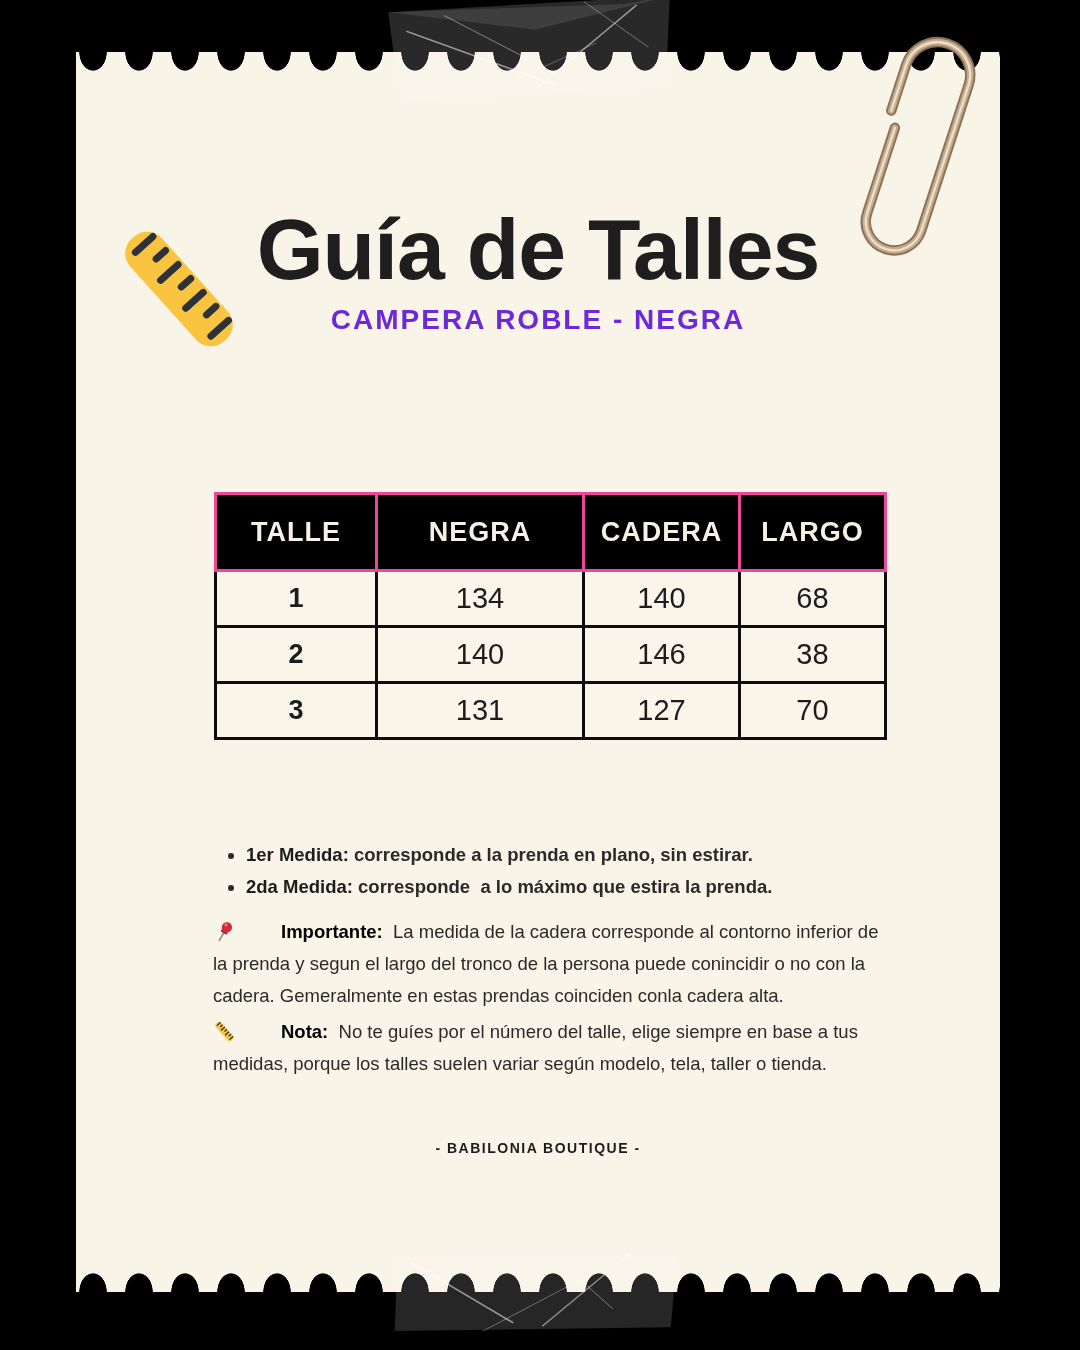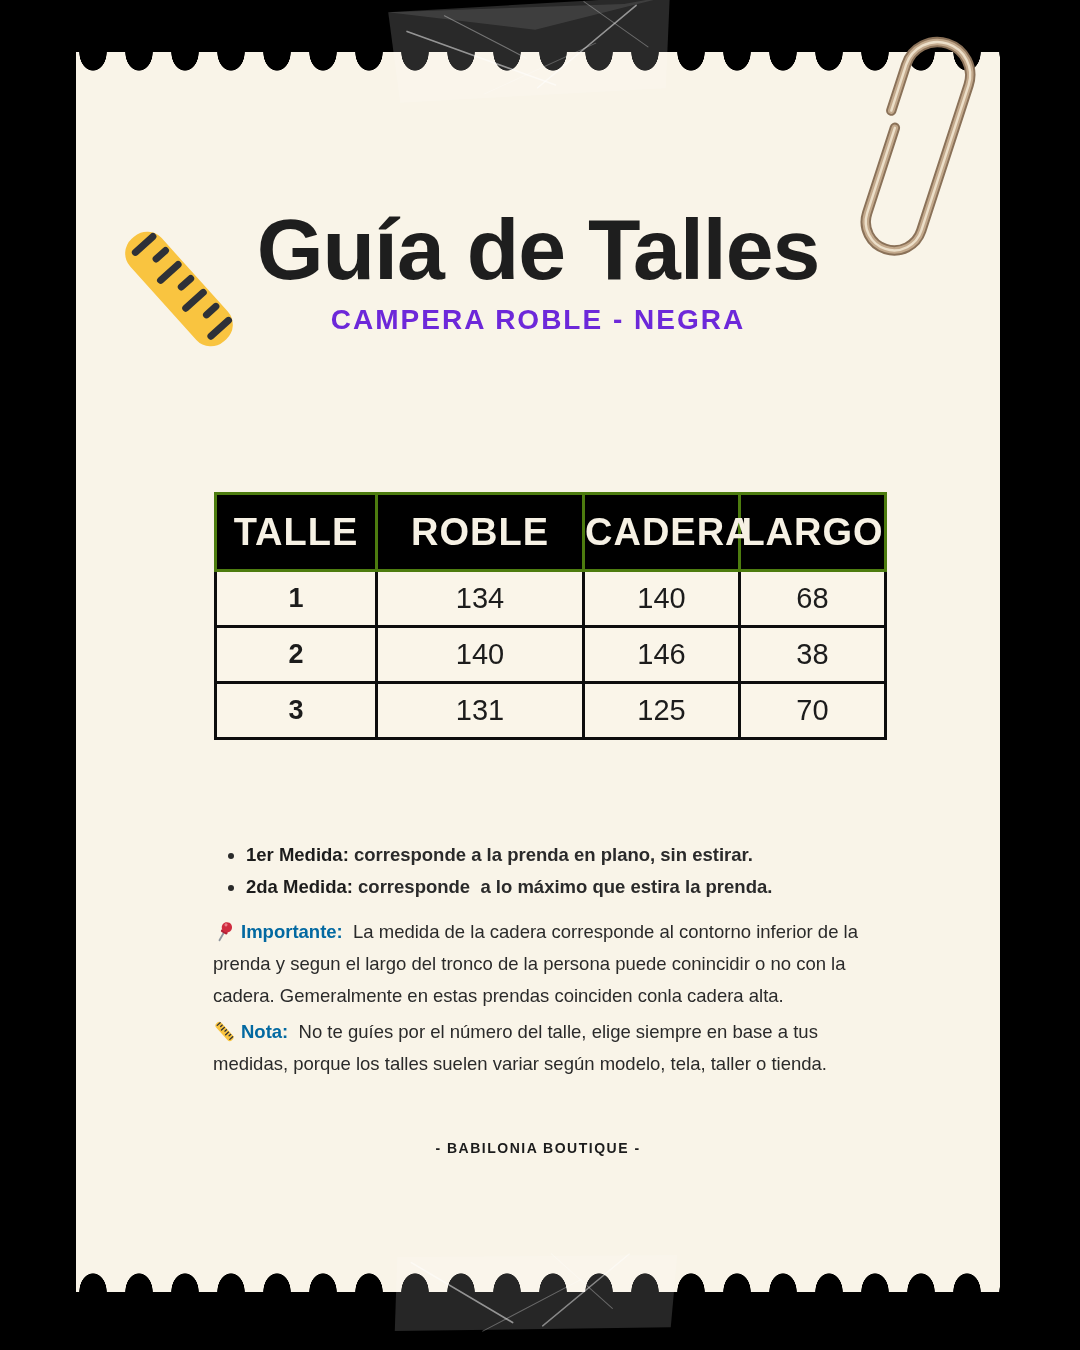--- a/index.html
+++ b/index.html
@@ -35,36 +35,36 @@
   .tagline {
     position:absolute; top:395px; left:0; width:100%; text-align:center;
     font-style:italic; font-size:19px; color:#323232; letter-spacing:.2px;
   }
 
   .size-table {
     position:absolute; left:138px; top:440px; width:670px;
     border-collapse:collapse; text-align:center; table-layout:fixed;
   }
   .size-table thead th {
-    background:#000; color:#f6f1e4; font-size:38px; font-weight:bold;
-    letter-spacing:1px; height:77px; border:3px solid #4d7c0f;
+    background:#000; color:#f6f1e4; font-size:27px; font-weight:bold;
+    letter-spacing:1px; height:77px; border:3px solid #ec4899;
   }
   .size-table tbody td {
     border:3px solid #0d0d0d; height:56px; font-size:29px; color:#1c1c1c;
     background:#faf5e9;
   }
   .size-table tbody td.talle { font-weight:bold; font-size:27px; }
 
   .bullets { position:absolute; left:150px; top:792px; width:690px; list-style:disc; padding-left:20px;font-weight:bold; }
   .bullets li { margin-bottom:10px; font-size:18.5px; color:#2a2a2a; }
   .bullets b { color:#1c1c1c; }
   .pre { white-space:pre-wrap; }
 
   .note { position:absolute; left:137px; width:668px; font-size:18.5px; line-height:32px; color:#2a2a2a; }
-  .note b { color:#0369a1; }
+  .note b { color:#000000;margin-left:40px; }
   .note-importante { top:864px; }
   .note-nota { top:964px; }
   .inline-icon { display:inline-block; width:23px; height:23px; vertical-align:-5px; margin-right:5px; }
 
   .brand {
     position:absolute; top:1088px; left:0; width:100%; text-align:center;
     font-size:14px; font-weight:bold; letter-spacing:1.5px; color:#1c1c1c;
   }
 
   .tape { position:absolute; }
@@ -105,42 +105,42 @@
     <table class="size-table">
       <colgroup>
         <col style="width:161px">
           <col style="width:207px">
           <col style="width:156px">
           <col style="width:146px">
       </colgroup>
       <thead>
         <tr>
           <th>TALLE</th>
-          <th>ROBLE</th>
+          <th>NEGRA</th>
           <th>CADERA</th>
           <th>LARGO</th>
         </tr>
       </thead>
       <tbody>
         <tr>
           <td class="talle">1</td>
           <td>134</td>
           <td>140</td>
           <td>68</td>
         </tr>
         <tr>
           <td class="talle">2</td>
           <td>140</td>
           <td>146</td>
           <td>38</td>
         </tr>
         <tr>
           <td class="talle">3</td>
           <td>131</td>
-          <td>125</td>
+          <td>127</td>
           <td>70</td>
         </tr>
       </tbody>
     </table>
 
     <ul class="bullets">
       <li><b>1er Medida:</b><span class="pre"> corresponde a la prenda en plano, sin estirar.</span></li>
       <li><b>2da Medida:</b><span class="pre"> corresponde  a lo máximo que estira la prenda.</span></li>
     </ul>
 

